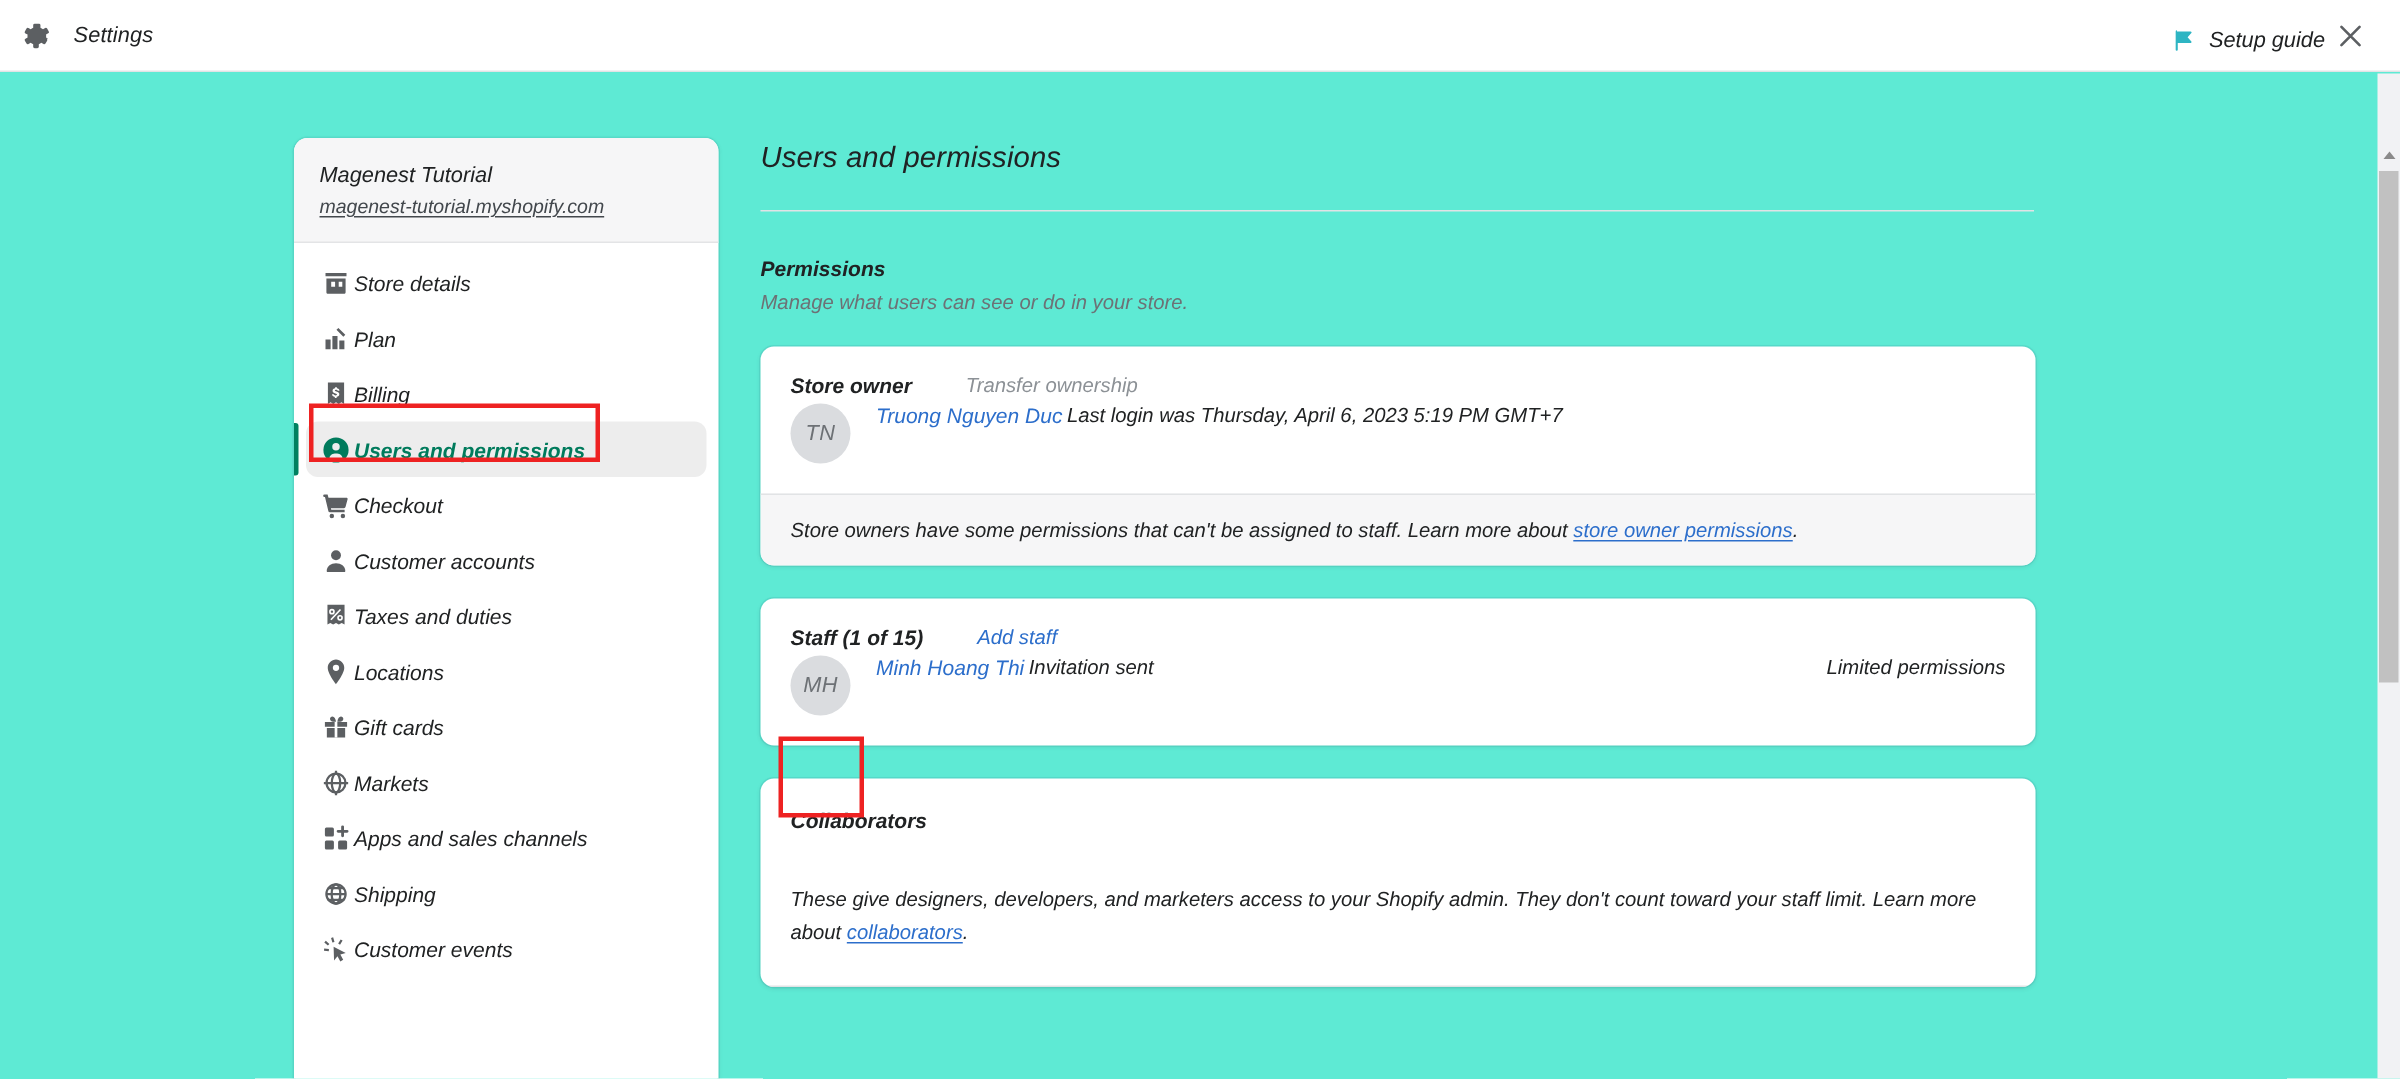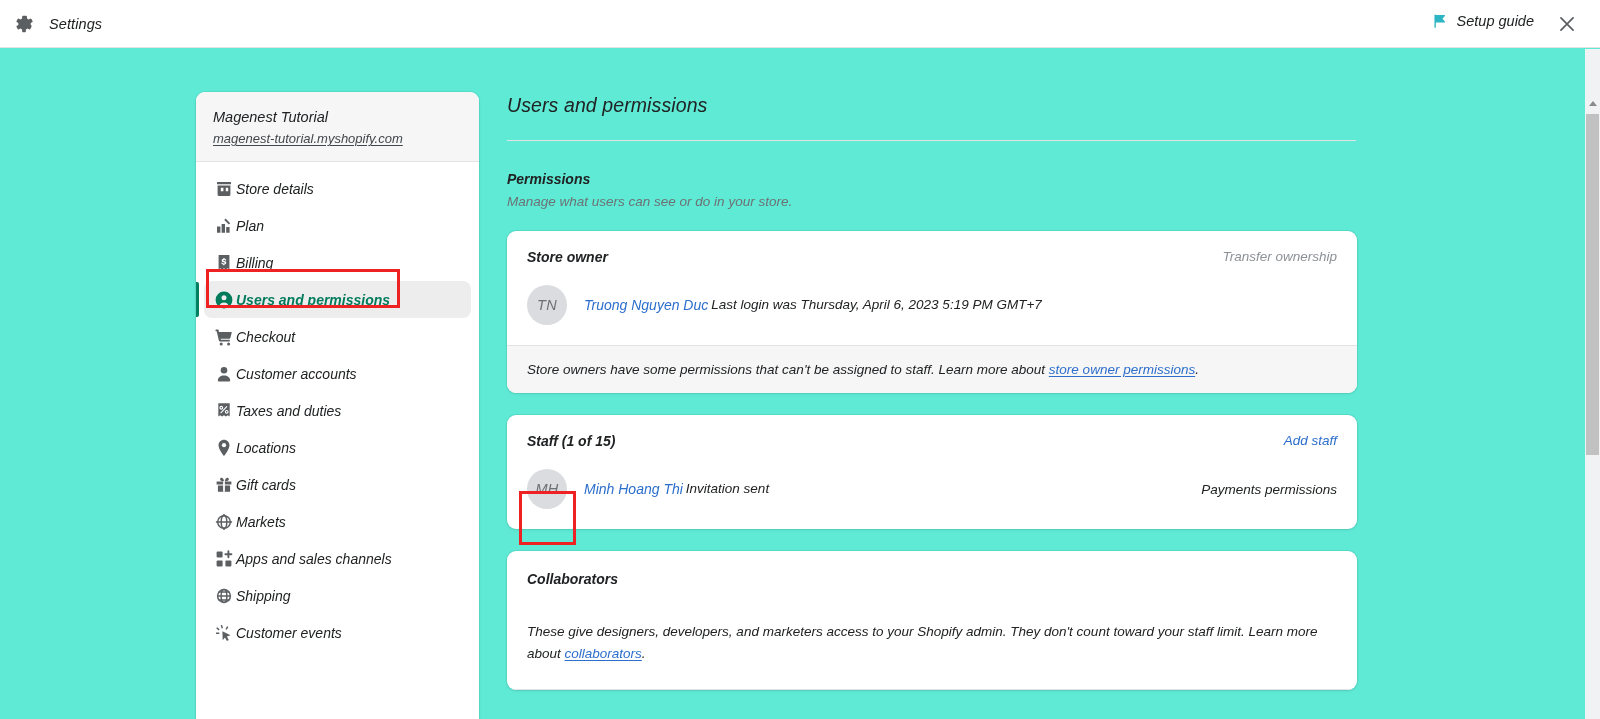--- a/index.html
+++ b/index.html
@@ -13,21 +13,21 @@
 
   
   .topbar {
     position: absolute; top: 0; left: 0; width: 1600px; height: 48px;
     background: #ffffff; border-bottom: 1px solid #e1e3e5;
     display: flex; align-items: center;
   }
   .topbar-left { display: flex; align-items: center; gap: 14px; padding-left: 13px; }
   .gear-icon { width: 22px; height: 22px; display: block; }
   .topbar-title { font-size: 14.5px; color: #202223; letter-spacing: .1px; }
-  .topbar-right { margin-left: auto; display: flex; align-items: flex-start; gap: 22px; padding-right: 22px; }
+  .topbar-right { margin-left: auto; display: flex; align-items: flex-end; gap: 6px; padding-right: 22px; }
   .setup-guide { display: flex; align-items: center; gap: 9px; cursor: pointer; }
   .flag-icon { width: 16px; height: 16px; display: block; }
   .setup-guide-label { font-size: 14.5px; color: #202223; }
   .close-icon { width: 22px; height: 22px; display: block; cursor: pointer; }
 
   
   .sidebar {
     position: absolute; top: 92px; left: 196px; width: 283px; min-height: 639px;
     background: #ffffff; border-radius: 9px 9px 0 0;
     box-shadow: 0 0 0 1px rgba(6,44,82,.06), 0 1px 3px rgba(64,66,69,.12);
@@ -65,26 +65,26 @@
   .section-head { margin-top: 30px; }
   .section-title { font-size: 14px; font-weight: 600; color: #202223; }
   .section-sub { font-size: 13.5px; color: #6d7175; margin-top: 7px; }
 
   .card {
     margin-top: 22px; background: #ffffff; border-radius: 9px;
     box-shadow: 0 0 0 1px rgba(6,44,82,.07), 0 1px 3px rgba(64,66,69,.11);
     overflow: hidden;
   }
   .card-body { padding: 18px 20px 20px 20px; }
-  .card-row-head { display: flex; align-items: flex-start; justify-content: space-between; gap: 36px; }
+  .card-row-head { display: flex; align-items: flex-start; justify-content: flex-start; gap: 36px; }
   .card-heading { font-size: 14px; font-weight: 600; color: #202223; }
   .link-muted { font-size: 13.5px; color: #8c9196; cursor: pointer; }
   .link-blue { font-size: 13.5px; color: #2c6ecb; cursor: pointer; }
 
-  .person-row { display: flex; align-items: center; gap: 17px; margin-top: 20px; position: relative; }
+  .person-row { display: flex; align-items: flex-start; gap: 17px; margin-top: 4px; position: relative; }
   .avatar {
     width: 40px; height: 40px; border-radius: 50%; background: #dadcdf;
     display: flex; align-items: center; justify-content: center;
     font-size: 14.5px; color: #6d7175; flex: 0 0 40px; letter-spacing: .3px;
   }
   .person-info { display: flex; flex-direction: row; gap: 3px; }
   .person-name { font-size: 14px; color: #2c6ecb; cursor: pointer; }
   .person-meta { font-size: 13.5px; color: #202223; }
   .person-right { margin-left: auto; font-size: 13.5px; color: #202223; }
 
@@ -336,21 +336,21 @@
         <div class="card-row-head">
           <span class="card-heading">Staff (1 of 15)</span>
           <span class="link-blue">Add staff</span>
         </div>
         <div class="person-row">
           <span class="avatar">MH</span>
           <span class="person-info">
             <span class="person-name">Minh Hoang Thi</span>
             <span class="person-meta">Invitation sent</span>
           </span>
-          <span class="person-right">Payments permissions</span>
+          <span class="person-right">Limited permissions</span>
         </div>
       </div>
     </div>
 
     <div class="card">
       <div class="collab-body">
         <div class="collab-title">Collaborators</div>
         <div class="collab-text">
           <span>These give designers, developers, and marketers access to your Shopify admin. They don't count toward your staff limit. Learn more about </span><a class="inline-link">collaborators</a><span>.</span>
         </div>

